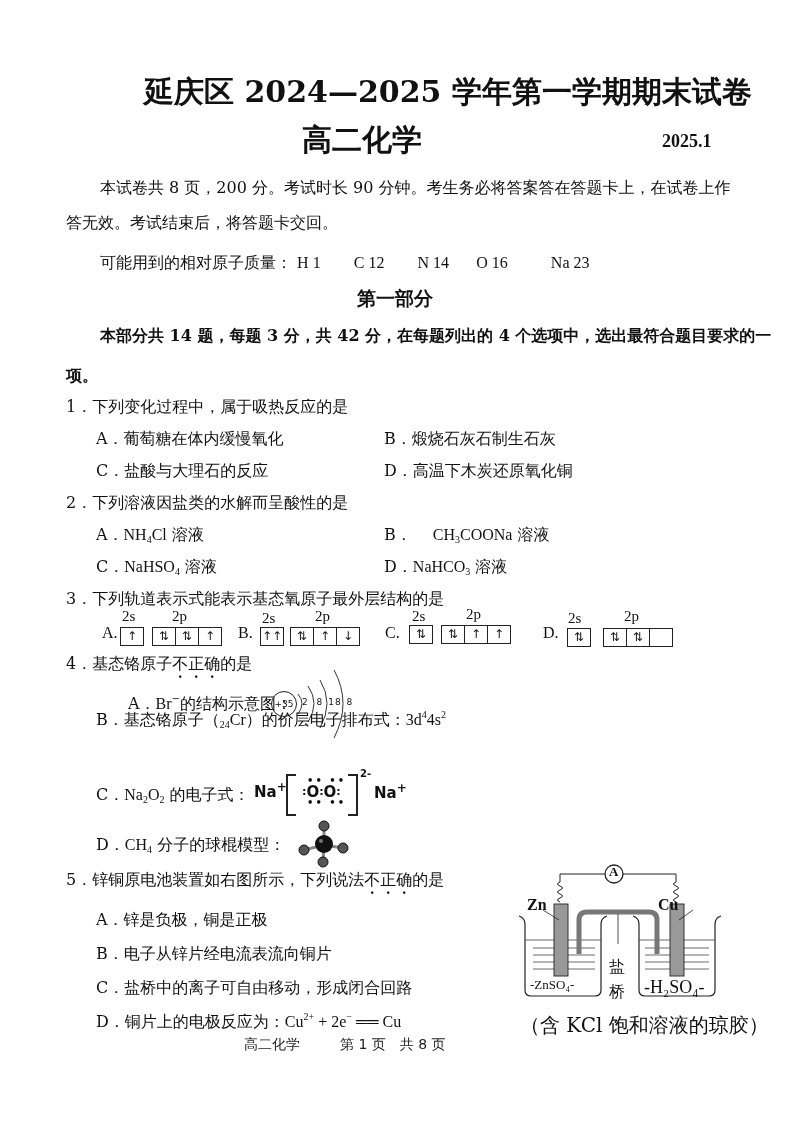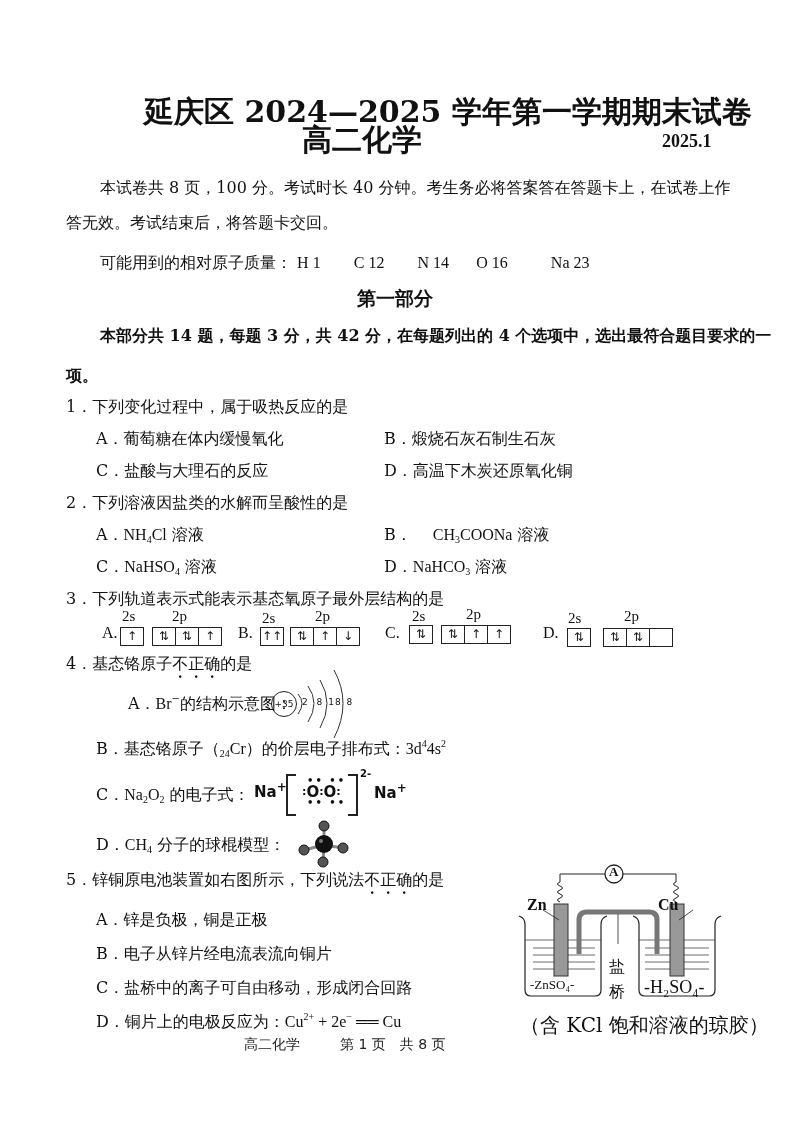--- a/index.html
+++ b/index.html
@@ -20,25 +20,25 @@
   .boxrow { position:absolute; display:flex; border:1px solid #222; height:17px; }
   .box { width:22px; height:17px; border-right:1px solid #222; font-size:12px; text-align:center; line-height:17px; font-family:"DejaVu Sans",sans-serif; }
   .box:last-child { border-right:none; }
   .opt-letter { font-family:"Liberation Serif",serif; }
   .footer { font-size:14px; font-family:"DejaVu Sans",sans-serif; color:#222; }
   .sans { font-family:"DejaVu Sans",sans-serif; }
 </style>
 </head>
 <body>
 
-<div class="abs title" style="left:144px; top:72px;margin-top:20px;">延庆区 2024—2025 学年第一学期期末试卷</div>
+<div class="abs title" style="left:144px; top:72px;">延庆区 2024—2025 学年第一学期期末试卷</div>
 <div class="abs subtitle" style="left:302px; top:120px;">高二化学</div>
 <div class="abs date" style="left:662px; top:131px;">2025.1</div>
 
-<div class="abs t" style="left:100px; top:178px;">本试卷共 8 页，100 分。考试时长 40 分钟。考生务必将答案答在答题卡上，在试卷上作</div>
+<div class="abs t" style="left:100px; top:178px;">本试卷共 8 页，200 分。考试时长 90 分钟。考生务必将答案答在答题卡上，在试卷上作</div>
 <div class="abs t" style="left:66px; top:213px;">答无效。考试结束后，将答题卡交回。</div>
 <div class="abs t" style="left:100px; top:253px;">
   <span>可能用到的相对原子质量：</span>
   <span style="margin-left:0px; font-family:'Liberation Serif',serif;">H 1</span>
   <span style="margin-left:28px; font-family:'Liberation Serif',serif;">C 12</span>
   <span style="margin-left:28px; font-family:'Liberation Serif',serif;">N 14</span>
   <span style="margin-left:22px; font-family:'Liberation Serif',serif;">O 16</span>
   <span style="margin-left:38px; font-family:Liberation Serif, serif;">Na 23</span>
 </div>
 
@@ -136,21 +136,21 @@
     <path d="M44 2 Q62 35 44 70" stroke="#333" stroke-width="1" fill="none"></path>
   </svg>
   <div class="abs sans" style="left:302px; top:697px; font-size:9px; letter-spacing:1px;">
     <span>2</span>
     <span style="margin-left:4px;">8</span>
     <span style="margin-left:1px;">18</span>
     <span style="margin-left:1px;">8</span>
   </div>
 </div>
 
-<div class="abs t" style="left:96px; top:739px;text-align:center;"><span>B．</span><span>基态铬原子（</span><sub style="font-family:'Liberation Serif',serif;">24</sub><span style="font-family:'Liberation Serif',serif;">Cr</span><span>）的价层电子排布式：</span><span style="font-family:'Liberation Serif',serif;"><span>3d</span><sup>4</sup><span>4s</span><sup>2</sup></span></div>
+<div class="abs t" style="left:96px; top:710px;text-align:center;"><span>B．</span><span>基态铬原子（</span><sub style="font-family:'Liberation Serif',serif;">24</sub><span style="font-family:'Liberation Serif',serif;">Cr</span><span>）的价层电子排布式：</span><span style="font-family:'Liberation Serif',serif;"><span>3d</span><sup>4</sup><span>4s</span><sup>2</sup></span></div>
 
 <div class="abs t" style="left:96px; top:785px;"><span>C．</span><span style="font-family:'Liberation Serif',serif;"><span>Na</span><sub>2</sub><span>O</span><sub>2</sub></span><span> 的电子式：</span></div>
 <div>
   <div class="abs sans" style="left:254px; top:783px; font-size:15px; font-weight:bold;"><span>Na</span><sup style="font-size:12px; vertical-align:6px;">+</sup></div>
   <div class="abs" style="left:286px; top:774px; width:8px; height:38px; border:2px solid #222; border-right:none;"></div>
   <div class="abs sans" style="left:302px; top:783px; font-size:15px; font-weight:bold;">
     <span style="font-size:11px; vertical-align:2px;">:</span><span>O</span><span style="font-size:11px; vertical-align:2px;">:</span><span>O</span><span style="font-size:11px; vertical-align:2px;">:</span>
   </div>
   <div class="abs sans" style="left:307px; top:775px; font-size:10px; letter-spacing:2px; font-weight:bold;">••&nbsp;••</div>
   <div class="abs sans" style="left:307px; top:797px; font-size:10px; letter-spacing:2px; font-weight:bold;">••&nbsp;••</div>

